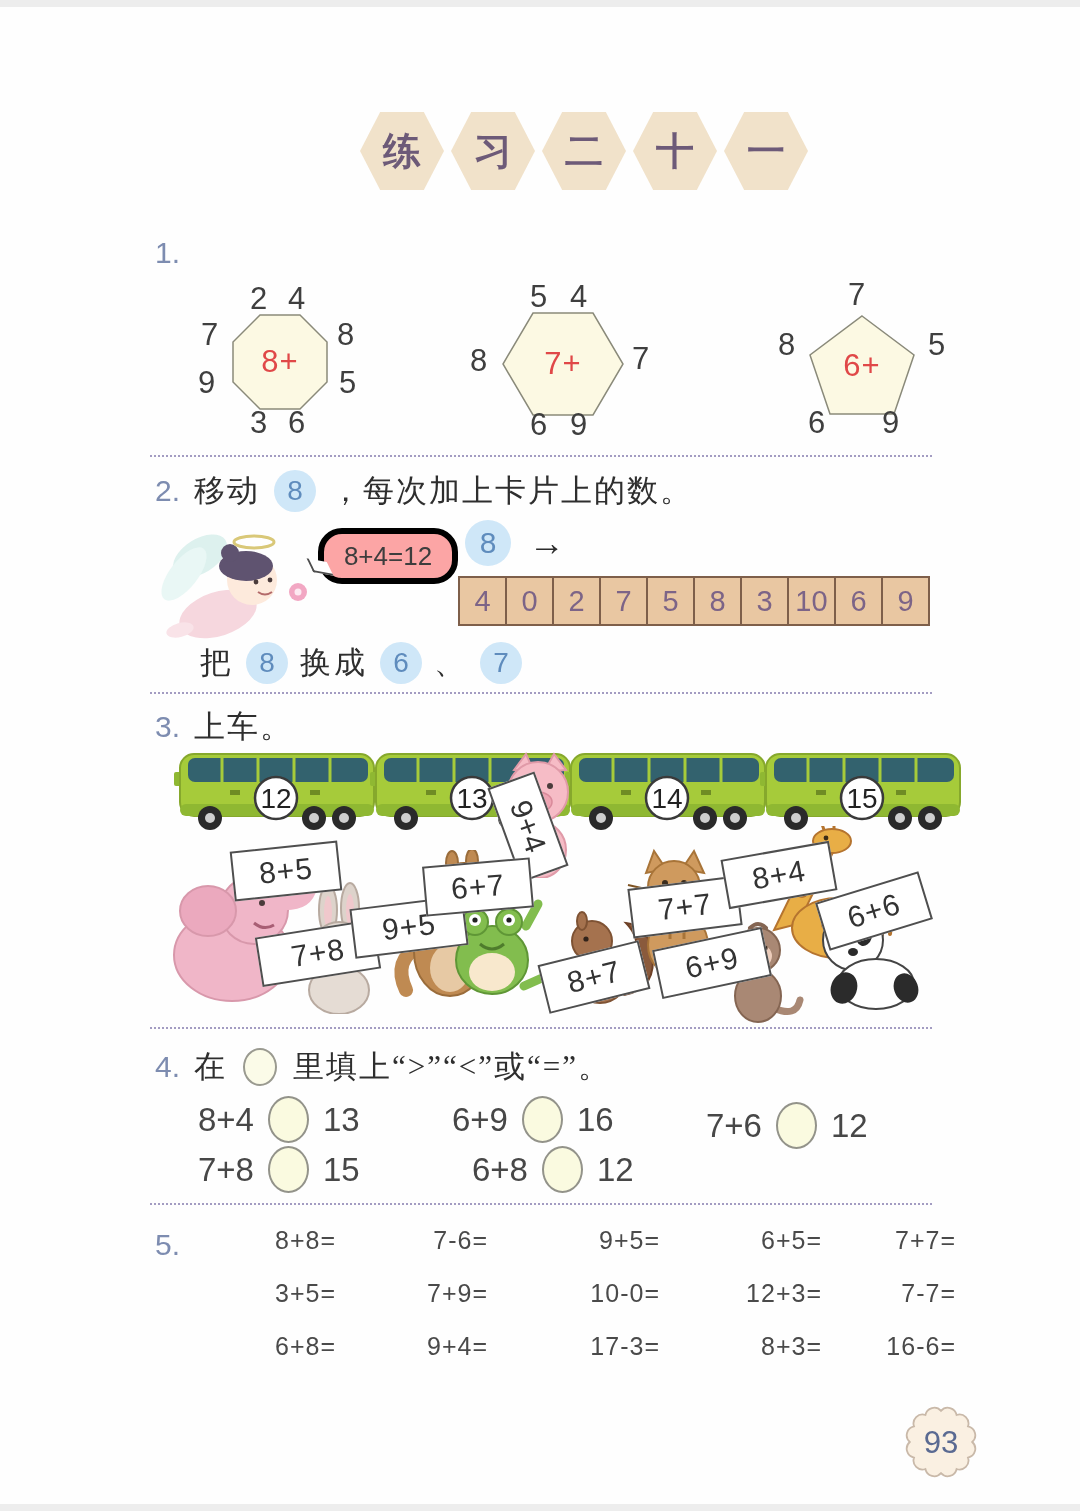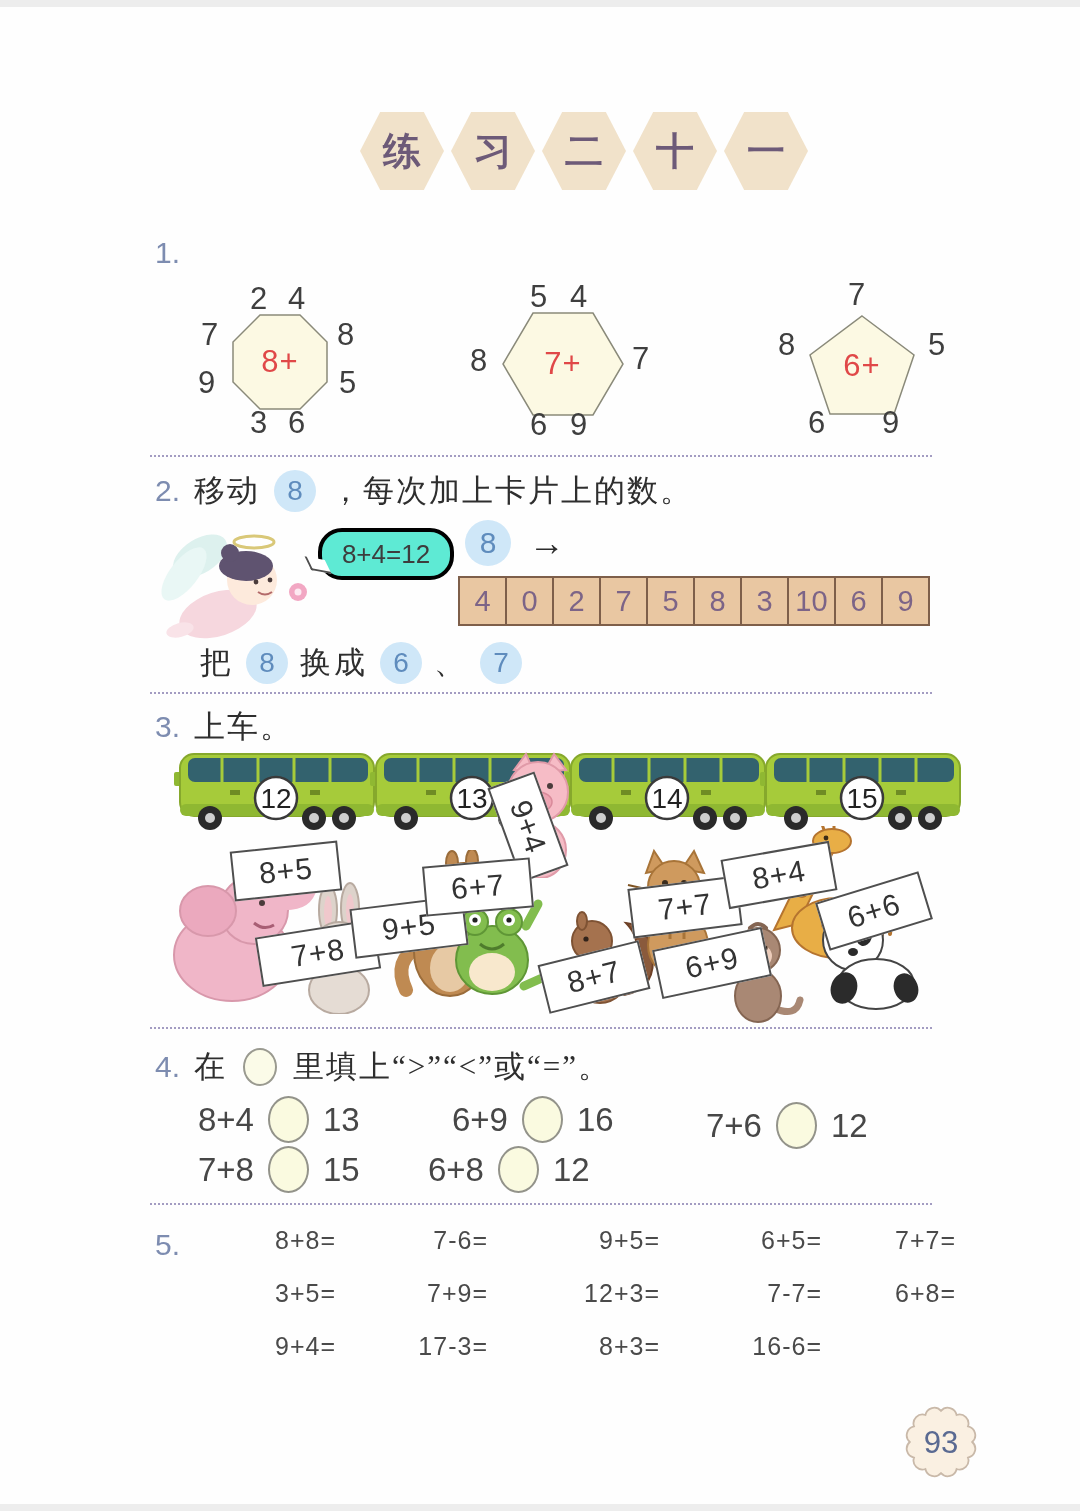--- a/index.html
+++ b/index.html
@@ -47,22 +47,22 @@
   .pent .shape-center{left:35px;top:34px;width:110px;height:90px;}
   .pent .p0{left:76px;top:-10px}.pent .p1{left:6px;top:40px}
   .pent .p2{left:156px;top:40px}.pent .p3{left:36px;top:118px}
   .pent .p4{left:110px;top:118px}
 
   
   .chip{display:inline-flex;align-items:center;justify-content:center;border-radius:50%;
         background:#cfe7f8;color:#5f8cbd;}
   .chip.lg{width:46px;height:46px;font-size:30px;}
   .chip.md{width:42px;height:42px;font-size:28px;}
-  .bubble{position:absolute;left:318px;top:528px;width:128px;height:44px;background:#5eead4;
-     border:4px solid #000000;border-radius:24px;display:flex;align-items:center;justify-content:center;
+  .bubble{position:absolute;left:318px;top:528px;width:128px;height:44px;background:#fca5a5;
+     border:6px solid #000000;border-radius:24px;display:flex;align-items:center;justify-content:center;
      font-size:26px;color:#3d3d3d;}
   .bubble::after{content:"";position:absolute;left:-13px;bottom:4px;width:16px;height:12px;background:#fff;
      border-left:2px solid #4d4d4d;border-bottom:2px solid #4d4d4d;transform:skewX(35deg) rotate(12deg);}
   .mover-row{position:absolute;left:465px;top:520px;display:flex;align-items:center;gap:18px;}
   .arrow{font-size:36px;color:#2b2b2b;}
   .cardrow{position:absolute;left:460px;top:576px;display:flex;}
   .ncard{width:45px;height:46px;background:#e9c7a2;border:2px solid #7e5f4a;margin-left:-2px;
      display:flex;align-items:center;justify-content:center;font-size:29px;color:#7c6487;}
   .ex2-line2{position:absolute;left:200px;top:642px;display:flex;align-items:center;gap:12px;}
   .ex2-line2 .extext{letter-spacing:3px;}
@@ -454,37 +454,38 @@
   <div class="cmp" style="left:706px;top:1096px;margin-top:6px;">
     <span>7+6</span>
     <span class="hole"></span>
     <span>12</span>
   </div>
   <div class="cmp" style="left:198px;top:1146px;">
     <span>7+8</span>
     <span class="hole"></span>
     <span>15</span>
   </div>
-  <div class="cmp" style="left:428px;top:1146px;">
+  <div class="cmp" style="left:472px;top:1146px;">
     <span>6+8</span>
     <span class="hole"></span>
     <span>12</span>
   </div>
 
   <div class="divider" style="top:1203px;"></div>
 
   <span class="exnum" style="position:absolute;left:155px;top:1228px;">5.</span>
   <div class="ex5-grid">
     <span>8+8=</span>
     <span>7-6=</span>
     <span>9+5=</span>
     <span>6+5=</span>
     <span>7+7=</span>
     <span>3+5=</span>
     <span>7+9=</span>
+    <span>10-0=</span>
     <span>12+3=</span>
     <span>7-7=</span>
     <span>6+8=</span>
     <span>9+4=</span>
     <span>17-3=</span>
     <span>8+3=</span>
     <span>16-6=</span>
   </div>
 
   <svg class="pagebadge" viewBox="0 0 60 60">

